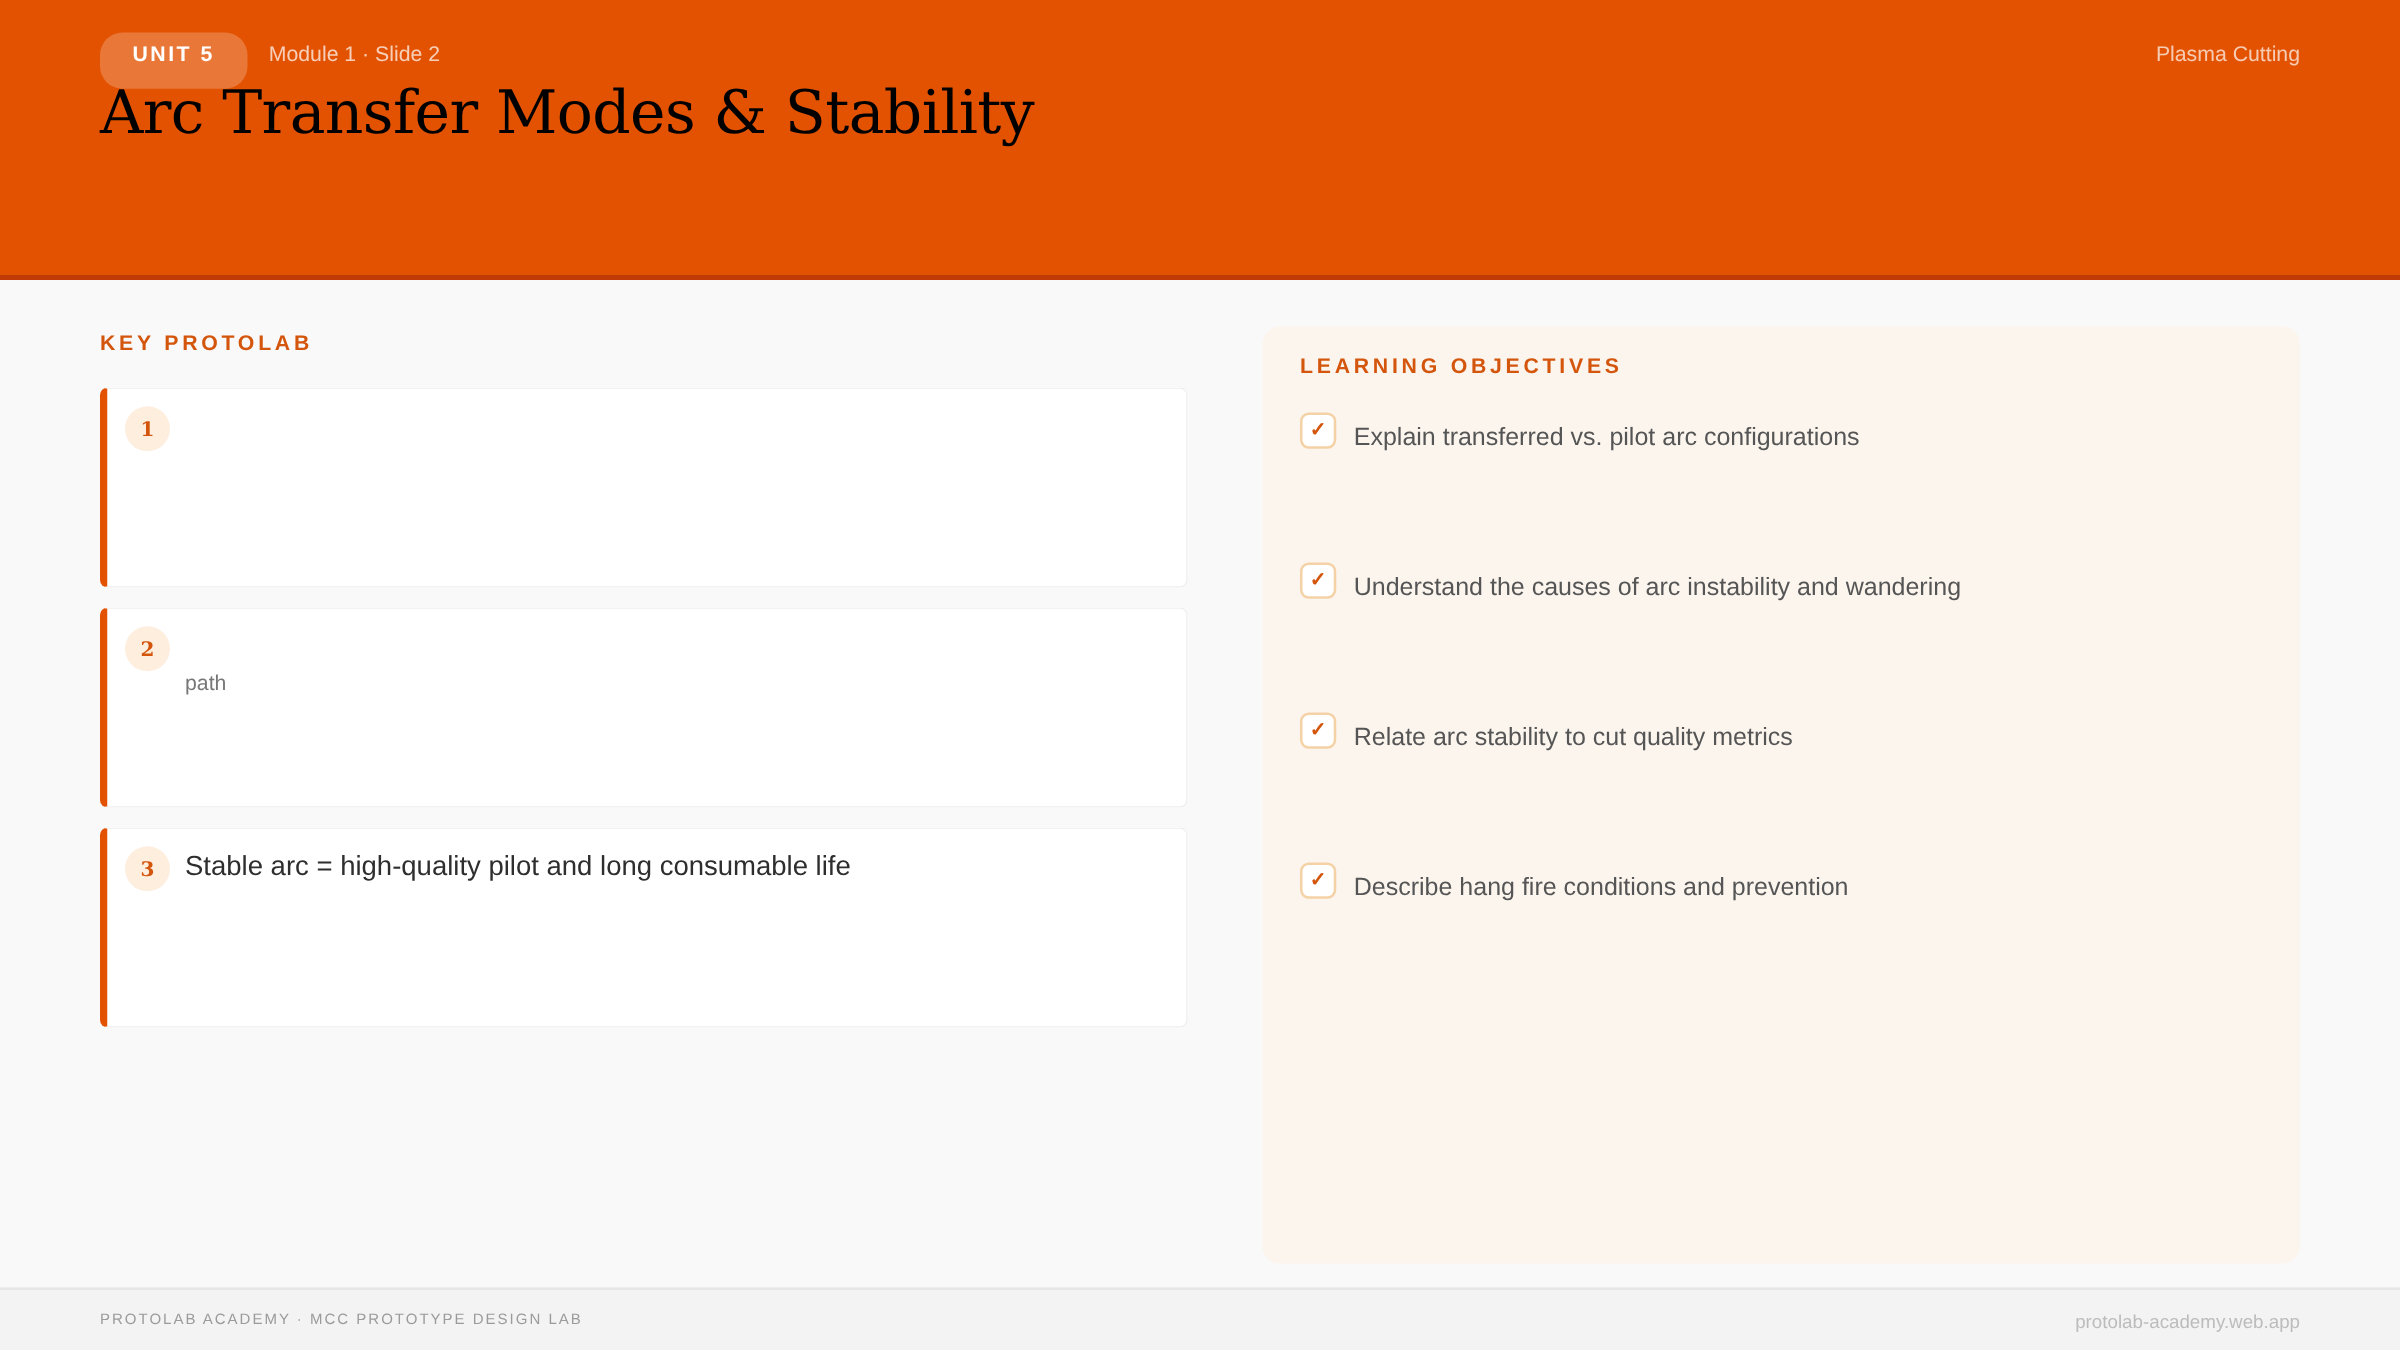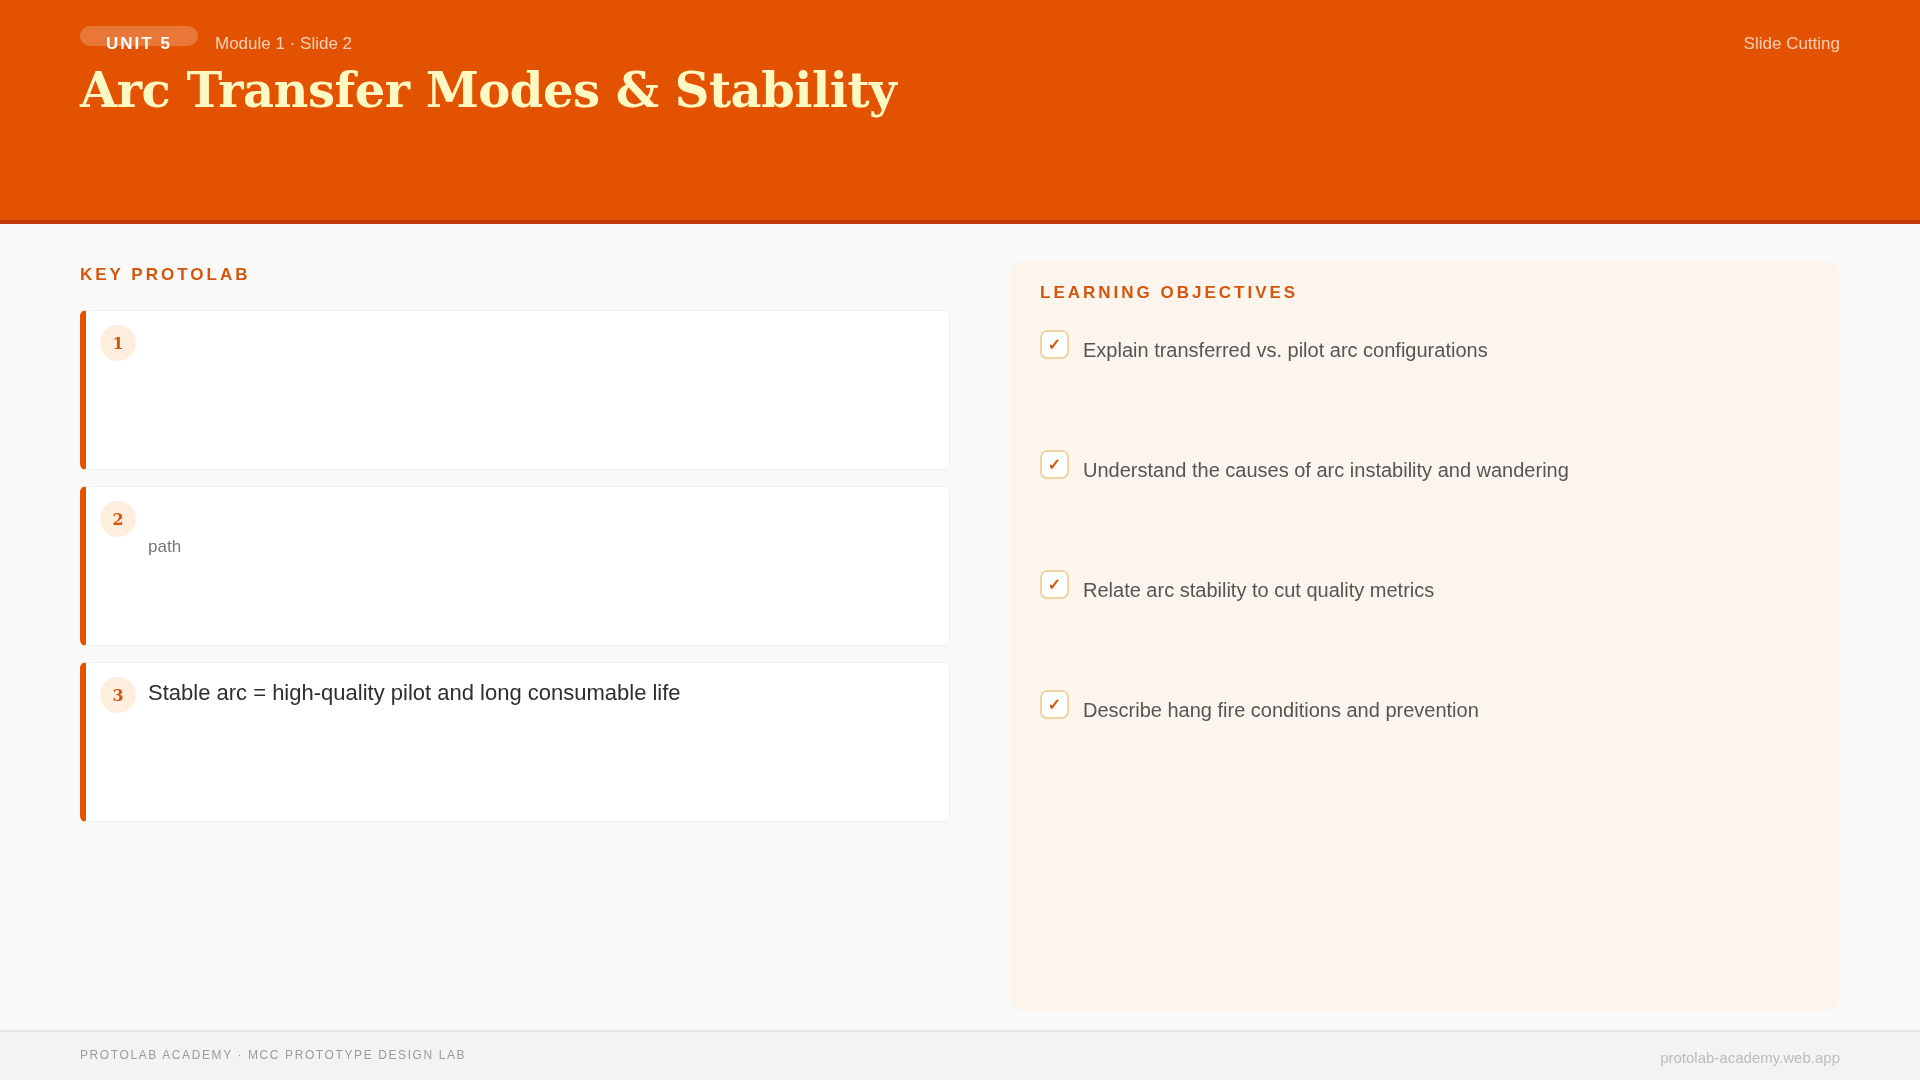--- a/index.html
+++ b/index.html
@@ -1,23 +1,23 @@
 <!DOCTYPE html>
 <html><head>
 <meta charset="utf-8">
 <style>
   * { box-sizing: border-box; margin: 0; padding: 0; }
   html, body { width: 1920px; height: 1080px; overflow: hidden; }
   body { background: #f9f9f9; font-family: "Liberation Sans", sans-serif; position: relative; }
 
   .header { position: absolute; left: 0; top: 0; width: 1920px; height: 224px; background: #e35200; border-bottom: 4px solid #bf3a06; }
-  .unit-pill { position: absolute; left: 80px; top: 26px; height: 20px; padding: 0 26px; border-radius: 18px; background: rgba(255,255,255,0.22); color: #fff; font-weight: bold; font-size: 17px; letter-spacing: 2px; line-height: 36px; }
+  .unit-pill { position: absolute; left: 80px; top: 26px; height: 45px; padding: 0 26px; border-radius: 18px; background: rgba(255,255,255,0.22); color: #fff; font-weight: bold; font-size: 17px; letter-spacing: 2px; line-height: 36px; }
   .module-text { position: absolute; left: 215px; top: 34px; font-size: 17px; color: rgba(255,255,255,0.72); }
   .course-name { position: absolute; right: 80px; top: 34px; font-size: 17px; color: rgba(255,255,255,0.7); }
-  .page-title { position: absolute; left: 80px; top: 62px; font-family: "DejaVu Serif", serif; font-weight: bold; font-size: 48px; color: #fef9c3; letter-spacing: -0.5px; }
+  .page-title { position: absolute; left: 80px; top: 62px; font-family: "DejaVu Serif", serif; font-weight: normal; font-size: 48px; color: #000000; letter-spacing: -0.5px; }
 
   .section-label { font-size: 17px; font-weight: bold; letter-spacing: 3px; color: #d4560d; }
   .key-label { position: absolute; left: 80px; top: 265px; }
 
   .card { position: absolute; left: 80px; width: 870px; height: 160px; background: #fff; border: 1px solid #eeeeee; border-left: 6px solid #e35200; border-radius: 6px; }
   .badge { position: absolute; left: 14px; top: 14px; width: 36px; height: 36px; border-radius: 50%; background: #fdeede; color: #d4560d; font-family: "DejaVu Serif", serif; font-weight: bold; font-size: 16px; text-align: center; line-height: 38px; }
   .card-text { position: absolute; left: 62px; top: 14px; right: 20px; font-size: 22px; color: #2e2e2e; line-height: 32px; }
   .card-sub { position: absolute; left: 62px; top: 50px; font-size: 17px; color: #777; }
 
   .obj-panel { position: absolute; left: 1010px; top: 261px; width: 830px; height: 750px; background: #fbf5ee; border-radius: 14px; }
@@ -29,21 +29,21 @@
   .footer { position: absolute; left: 0; top: 1030px; width: 1920px; height: 50px; background: #f3f3f3; border-top: 2px solid #e6e6e6; }
   .footer-left { position: absolute; left: 80px; top: 16px; font-size: 12px; letter-spacing: 1.6px; color: #9b9b9b; }
   .footer-right { position: absolute; right: 80px; top: 17px; font-size: 15px; color: #bcbcbc; }
 </style>
 </head>
 <body>
 
 <header class="header">
   <div class="unit-pill">UNIT 5</div>
   <div class="module-text">Module 1 · Slide 2</div>
-  <div class="course-name">Slide Cutting</div>
+  <div class="course-name">Plasma Cutting</div>
   <h1 class="page-title">Arc Transfer Modes &amp; Stability</h1>
 </header>
 
 <div class="section-label key-label">KEY PROTOLAB</div>
 
 <div class="card" style="top:310px">
   <div class="badge">1</div>
 </div>
 <div class="card" style="top:486px">
   <div class="badge">2</div>

